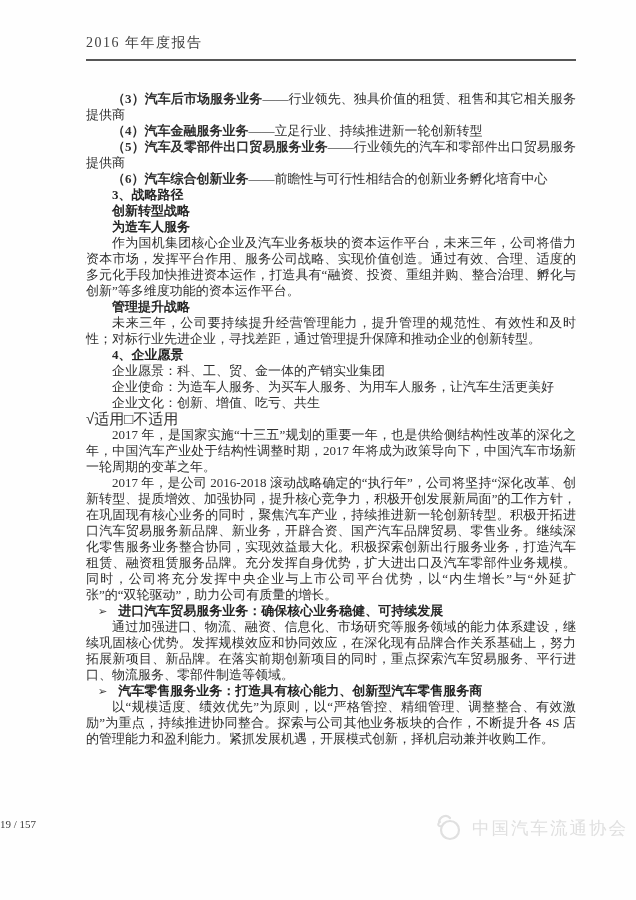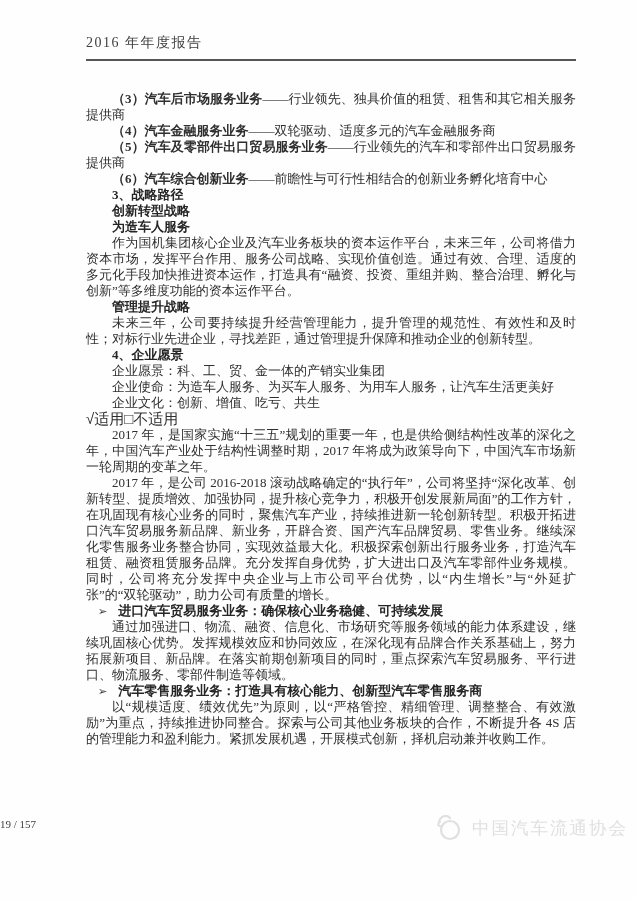--- a/index.html
+++ b/index.html
@@ -80,21 +80,21 @@
 <div class="page">
 
   <header>
     <div class="header-title">2016 年年度报告</div>
     <div class="header-rule"></div>
   </header>
 
   <main class="content">
 
     <p class="indent2"><b>（3）汽车后市场服务业务</b><span>——行业领先、独具价值的租赁、租售和其它相关服务提供商</span></p>
-    <p class="indent2"><b>（4）汽车金融服务业务</b><span>——双轮驱动、适度多元的汽车金融服务商</span></p>
+    <p class="indent2"><b>（4）汽车金融服务业务</b><span>——立足行业、持续推进新一轮创新转型</span></p>
     <p class="indent2"><b>（5）汽车及零部件出口贸易服务业务</b><span>——行业领先的汽车和零部件出口贸易服务提供商</span></p>
     <p class="indent2"><b>（6）汽车综合创新业务</b><span>——前瞻性与可行性相结合的创新业务孵化培育中心</span></p>
 
     <p class="heading">3、战略路径</p>
 
     <p class="heading">创新转型战略</p>
 
     <p class="heading">为造车人服务</p>
     <p class="para">作为国机集团核心企业及汽车业务板块的资本运作平台，未来三年，公司将借力资本市场，发挥平台作用、服务公司战略、实现价值创造。通过有效、合理、适度的多元化手段加快推进资本运作，打造具有“融资、投资、重组并购、整合治理、孵化与创新”等多维度功能的资本运作平台。</p>
 

